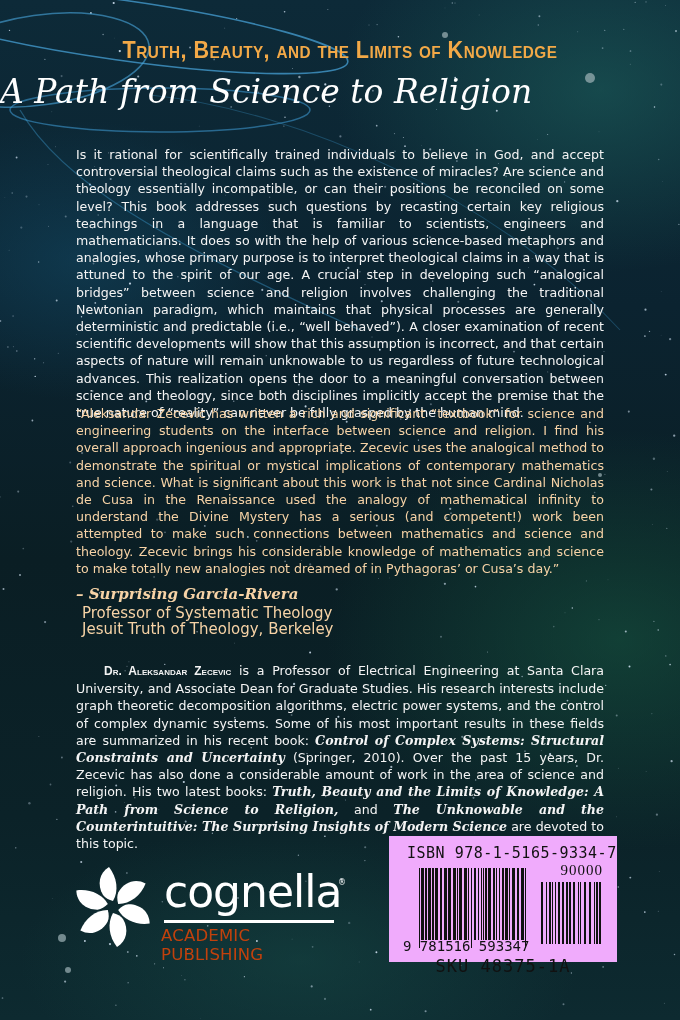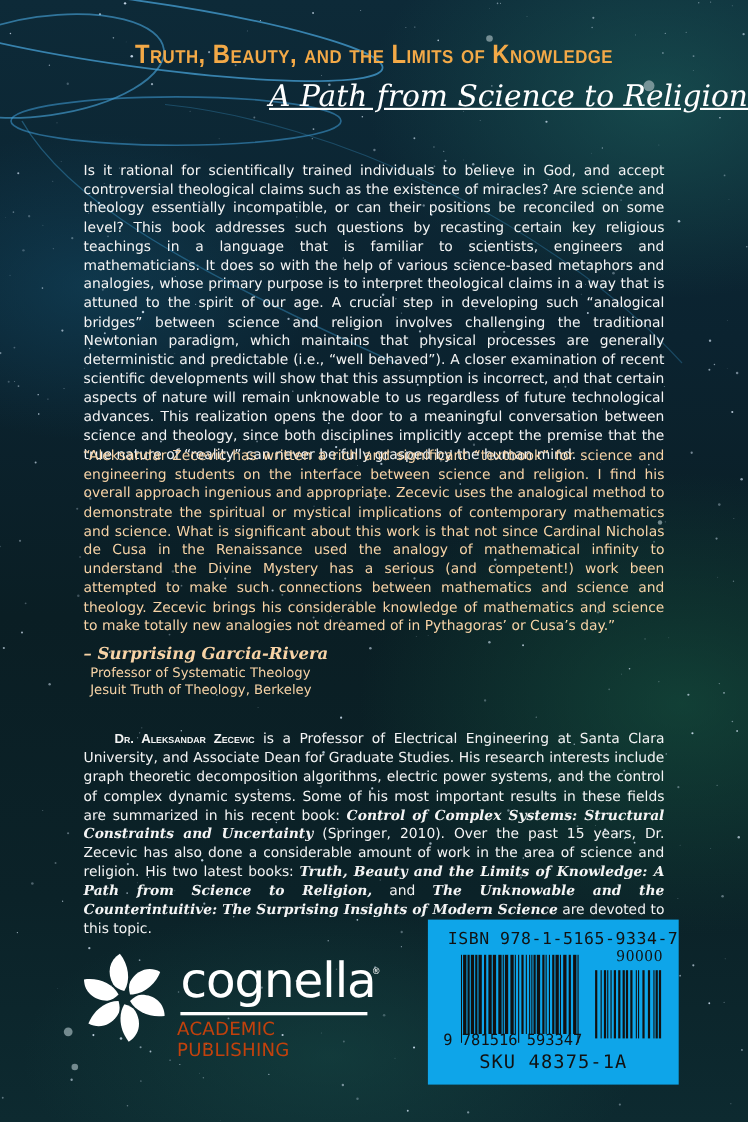--- a/index.html
+++ b/index.html
@@ -9,39 +9,39 @@
       radial-gradient(ellipse 420px 300px at 620px 640px, rgba(25,95,70,0.5), transparent 70%),
       radial-gradient(ellipse 300px 200px at 80px 260px, rgba(20,80,110,0.45), transparent 70%),
       radial-gradient(ellipse 400px 200px at 300px 960px, rgba(25,80,75,0.45), transparent 70%),
       linear-gradient(180deg,#0d2a38 0%,#0b2330 30%,#0a1e24 55%,#0b2228 80%,#0d2a30 100%);
     font-family:"DejaVu Sans", sans-serif;}
   .stars{position:absolute;inset:0;pointer-events:none;}
   .orbits{position:absolute;left:0;top:0;pointer-events:none;}
   .title{position:absolute;left:0;width:680px;top:36px;text-align:center;
     color:#f3a947;font-family:"Liberation Sans", sans-serif;font-weight:bold;
     font-size:24px;letter-spacing:0.5px;font-variant:small-caps;transform:scaleX(0.9);transform-origin:center;}
-  .subtitle{position:absolute;left:0;width:680px;top:72px;text-align:right;
-    color:#ffffff;font-family:"DejaVu Serif", serif;font-style:italic;font-size:27px;text-decoration:underline;}
+  .subtitle{position:absolute;left:0;width:680px;top:72px;text-align:left;
+    color:#ffffff;font-family:"DejaVu Serif", serif;font-style:italic;font-size:33px;}
   .para{position:absolute;left:76px;width:528px;text-align:justify;
     font-family:"DejaVu Sans", sans-serif;font-size:12.6px;line-height:17.2px;color:#f4f4f4;}
   .blurb{top:146px;}
   .quote{top:405px;color:#f7d3a6;}
   .attribution{position:absolute;left:76px;top:585px;color:#f7d3a6;
     font-family:"DejaVu Serif", serif;font-style:italic;font-weight:bold;font-size:15px;}
-  .attr-line{position:absolute;left:82px;font-size:12px;color:#f7d3a6;font-family:"DejaVu Sans", sans-serif;}
+  .attr-line{position:absolute;left:82px;font-size:15px;color:#f7d3a6;font-family:"DejaVu Sans", sans-serif;}
   .bio{top:662px;}
   .bio .name{font-family:"Liberation Sans", sans-serif;font-weight:bold;font-variant:small-caps;font-size:12px;margin-left:28px;}
   .bio i{font-family:"DejaVu Serif", serif;font-style:italic;font-weight:bold;}
   .logo{position:absolute;left:68px;top:868px;width:280px;height:80px;}
   .logo-word{position:absolute;left:96px;top:-2px;color:#fff;font-family:"DejaVu Sans", sans-serif;
     font-size:44px;letter-spacing:-1px;}
   .logo-reg{position:absolute;left:270px;top:10px;color:#fff;font-size:8px;}
   .logo-bar{position:absolute;left:96px;top:52px;width:170px;height:3px;background:#fff;}
   .logo-sub{position:absolute;left:93px;top:58px;color:#c2410c;font-family:"DejaVu Sans", sans-serif;font-size:16.5px;letter-spacing:0.2px;}
-  .barcode-box{position:absolute;left:389px;top:836px;width:228px;height:150px;background:#0ea5e9;}
+  .barcode-box{position:absolute;left:389px;top:836px;width:228px;height:126px;background:#f0abfc;}
   .isbn{position:absolute;left:18px;top:8px;font-family:"DejaVu Sans Mono", monospace;font-size:15px;color:#111;letter-spacing:0.5px;}
   .addon-num{position:absolute;right:14px;top:26px;font-family:Liberation Serif, serif;font-size:15px;color:#111;letter-spacing:1px;text-align:right;}
   .ean-digits{position:absolute;left:14px;top:102px;font-family:"DejaVu Sans Mono", monospace;font-size:14px;color:#111;}
   .sku{position:absolute;left:0;width:228px;top:120px;text-align:center;font-family:"DejaVu Sans Mono", monospace;font-size:17px;color:#111;letter-spacing:1px;}
   .bars{position:absolute;left:30px;top:28px;}
 </style>
 </head>
 <body>
 
 <svg class="stars" width="680" height="1020" id="stars">

